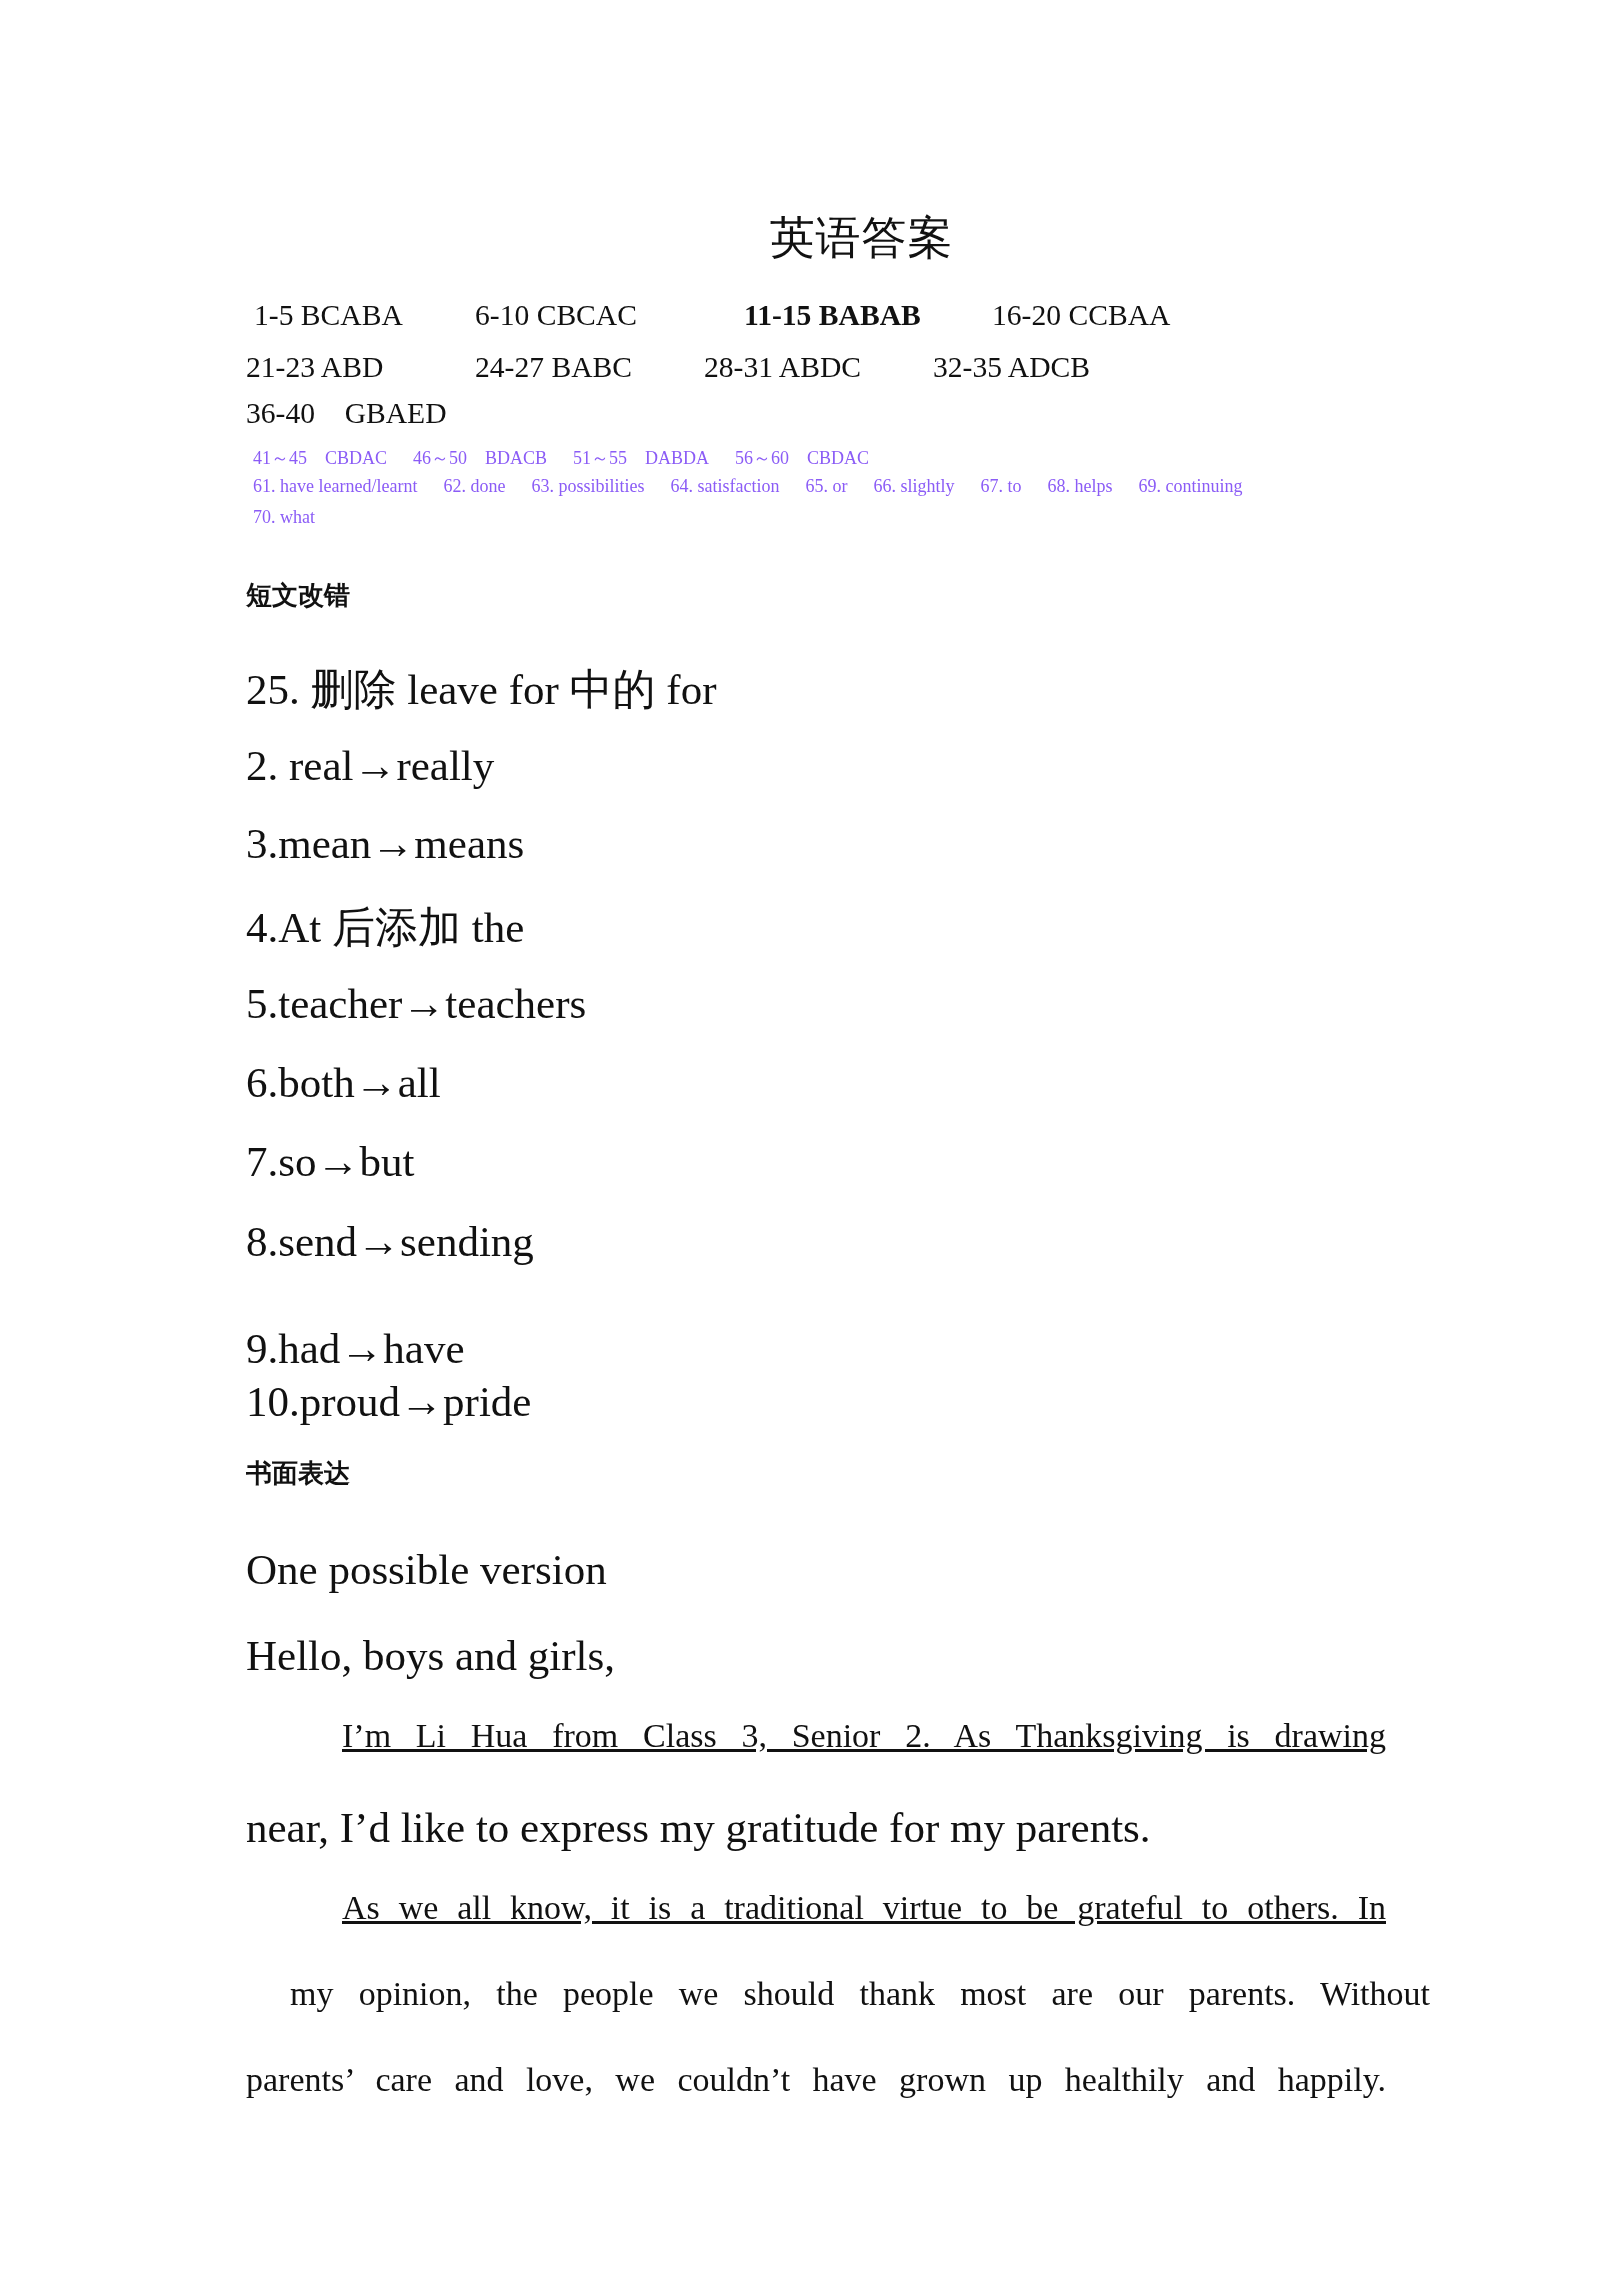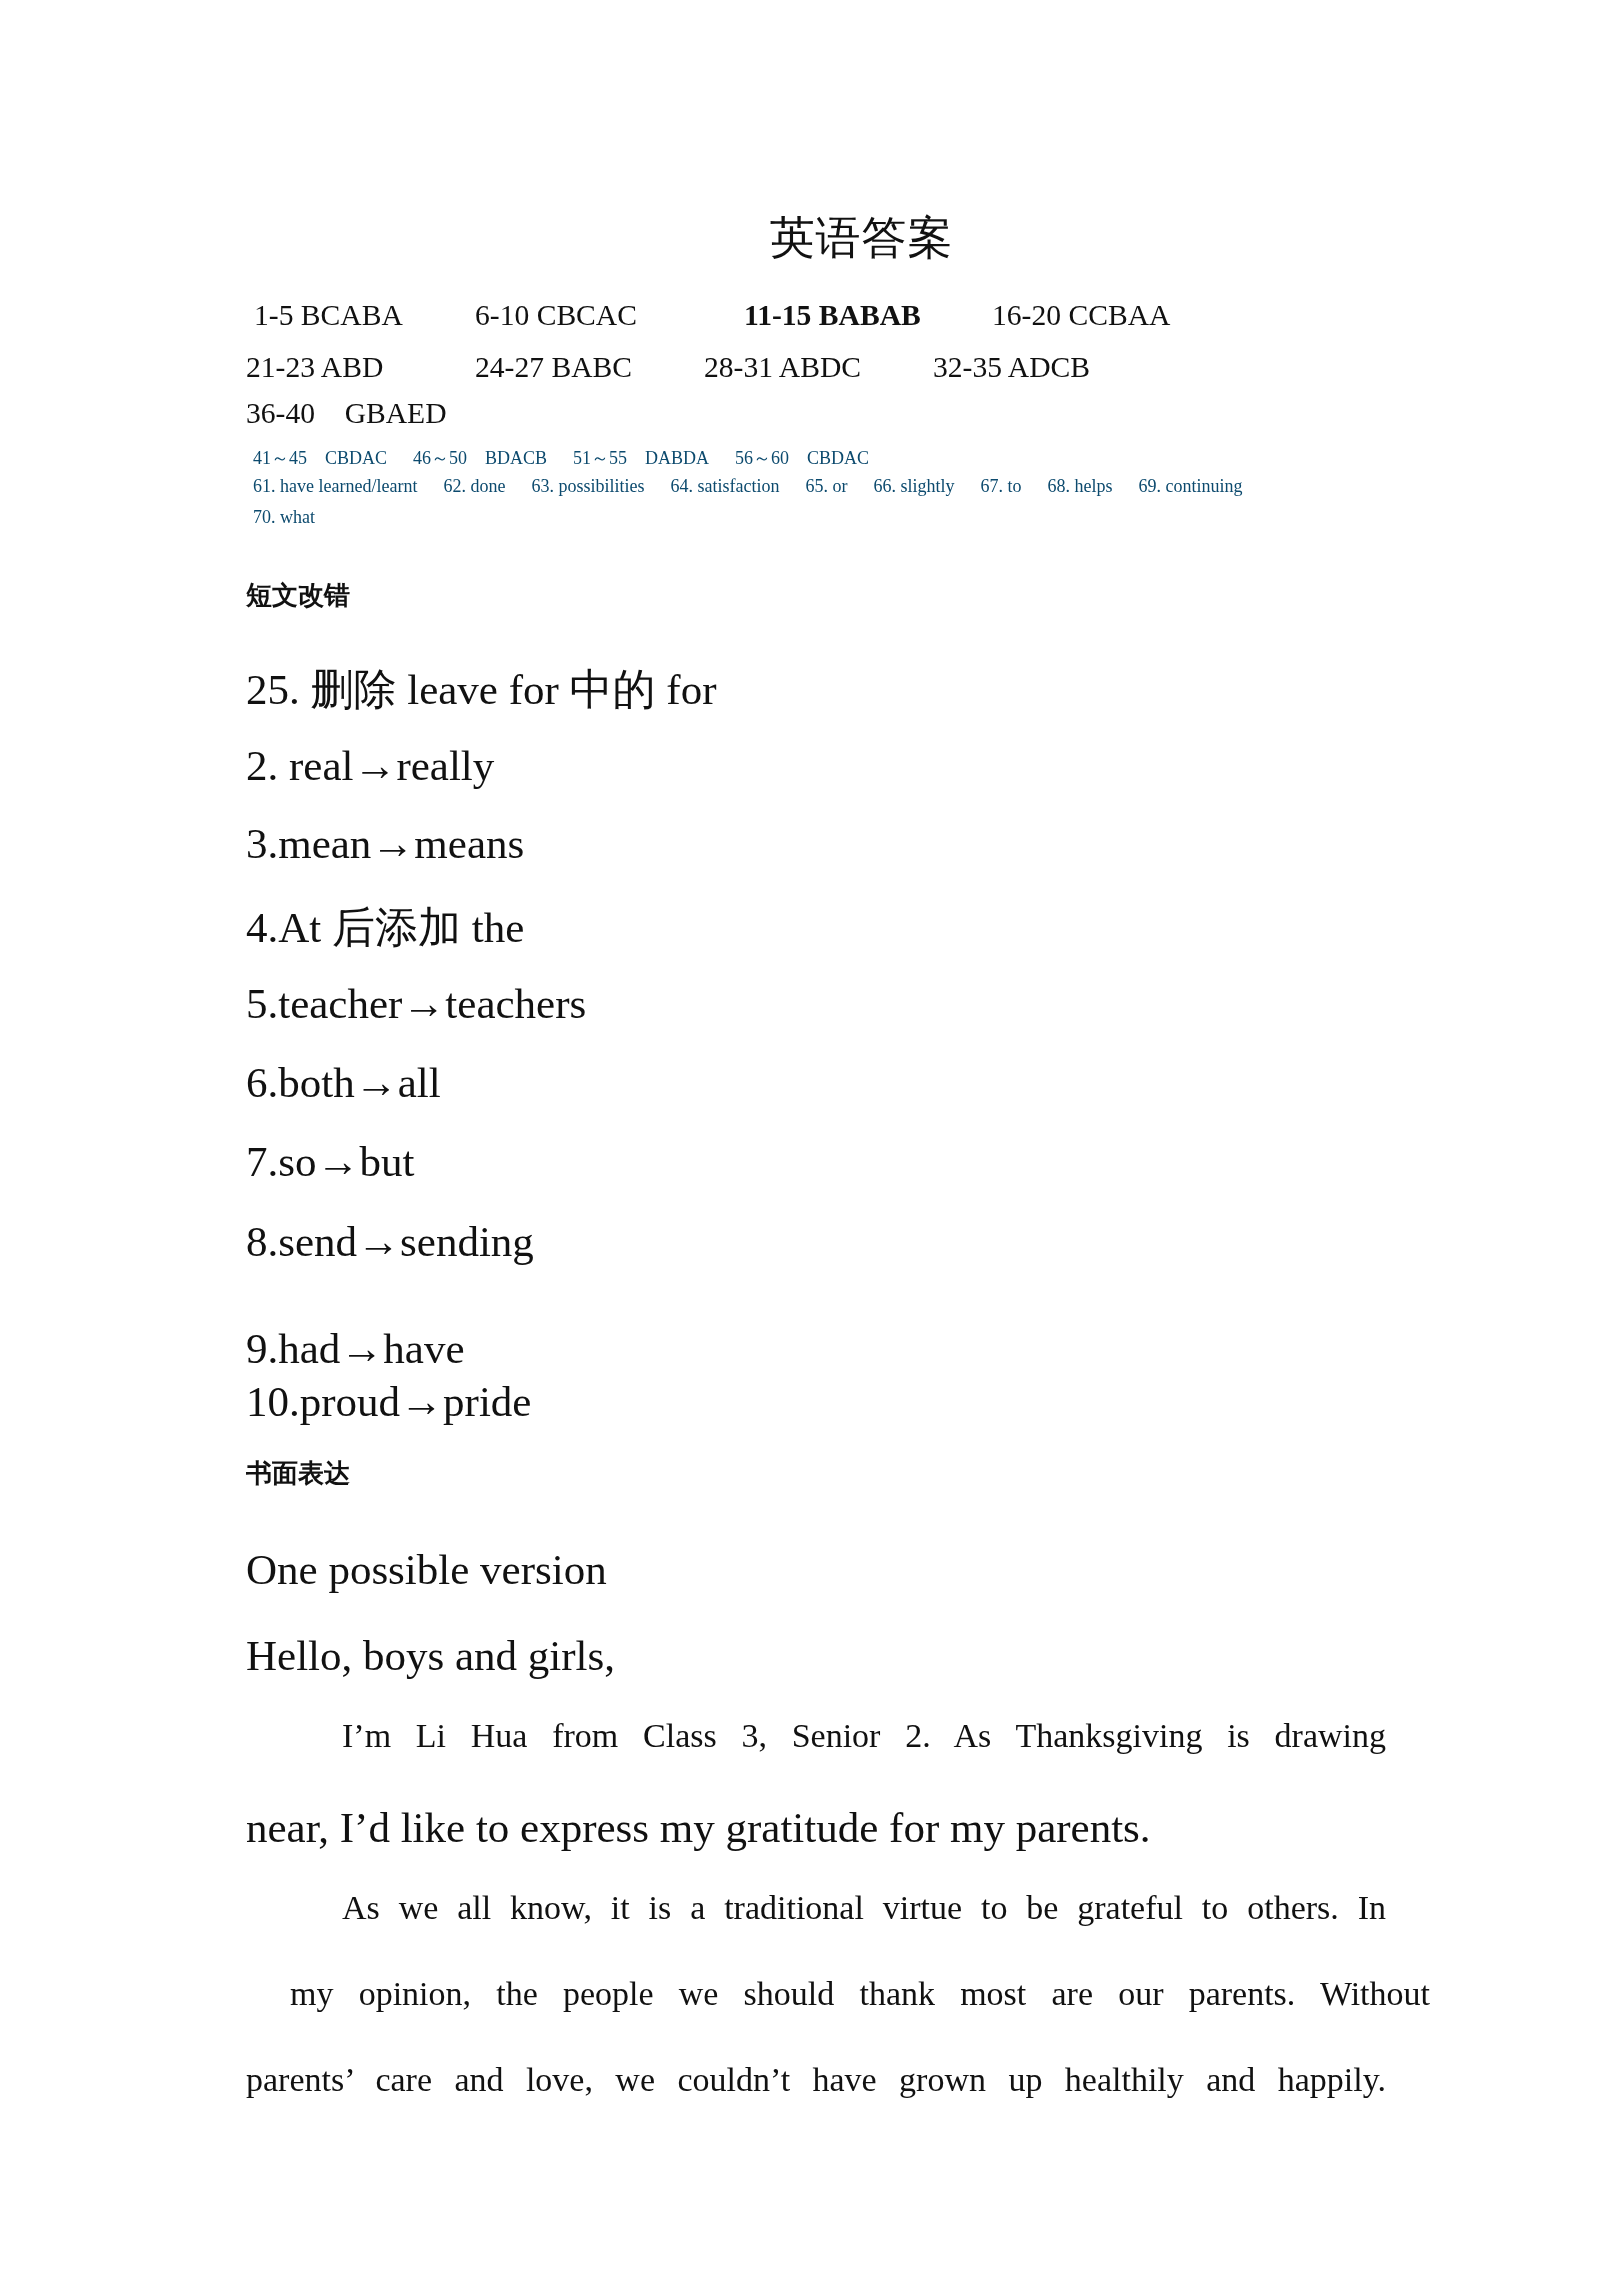--- a/index.html
+++ b/index.html
@@ -1,28 +1,28 @@
 <!DOCTYPE html>
 <html style="font-size:14.3px"><head>
   <meta charset="utf-8">
   <style>
     html, body { margin: 0; padding: 0; background: #ffffff; }
     body { width: 1620px; height: 2291px; position: relative; overflow: hidden;
            font-family: "Liberation Serif", "DejaVu Serif", serif; color: #111; }
     .abs { position: absolute; white-space: nowrap; }
     .title { left: 0; width: 1723px; text-align: center; top: 208px; font-size: 45px; letter-spacing: 0.9px; font-weight: normal; }
     .ans { font-size: 29.6px; }
-    .small { font-size: 18px; color: #0c4a6e; }
+    .small { font-size: 18px; color: #8b5cf6; }
     .small span { margin-right: 21.5px; }
     .frag { left: 253px; top: 536px; width: 90px; height: 5.4px; overflow: hidden; }
     .heading { font-family: "DejaVu Sans", sans-serif; font-weight: bold; font-size: 26px; left: 246px; }
     .item { font-size: 43px; left: 246px; }
     .para { font-size: 34px; left: 246px; width: 1140px; }
     .justify { text-align: justify; text-align-last: justify; white-space: normal; }
-    .indent { padding-left: 96px; width: 1044px; }
+    .indent { padding-left: 96px; width: 1044px; text-decoration: underline; }
   </style>
 </head>
 <body>
 
 <div>
 
   <div class="abs title">英语答案</div>
 
   <div class="abs ans" style="left:254px; top:299px;">1-5 BCABA</div>
   <div class="abs ans" style="left:475px; top:299px;">6-10 CBCAC</div>

